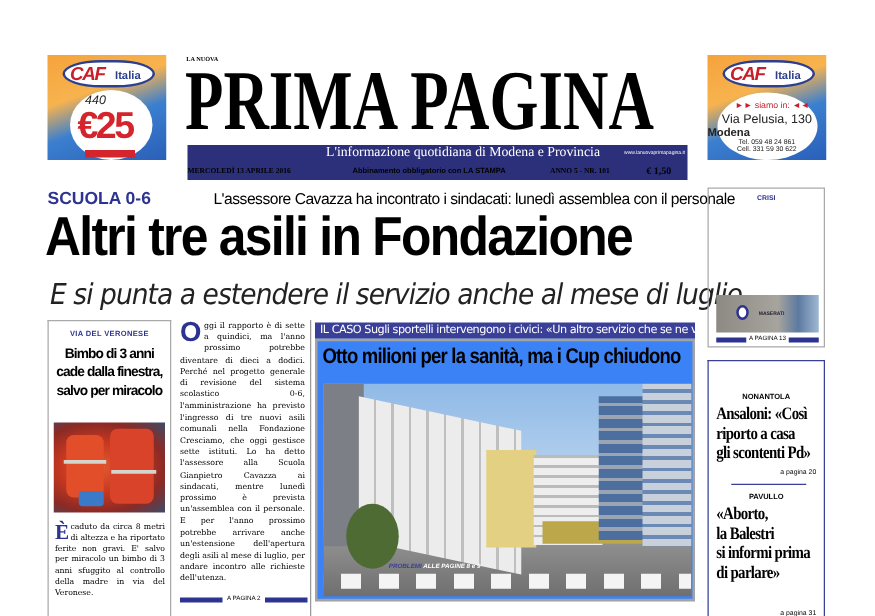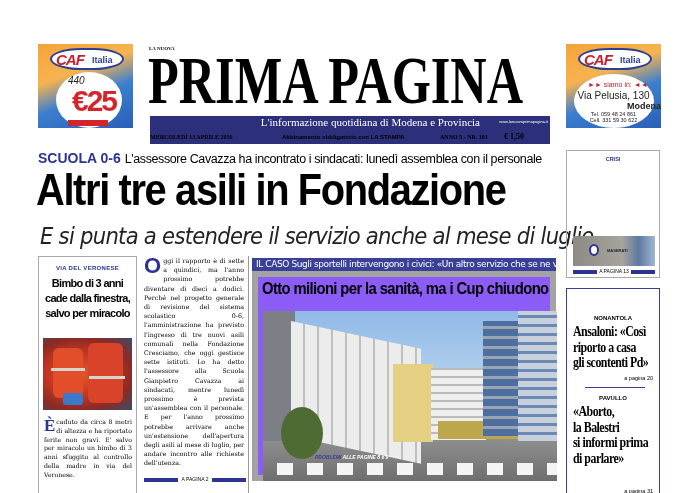--- a/index.html
+++ b/index.html
@@ -11,46 +11,46 @@
         background: linear-gradient(160deg, #f5a33c 0%, #f7b34f 35%, #3b7fcf 60%, #2a5fb8 100%); }
   .ad-left { left: 38px; top: 44px; }
   .ad-right { left: 566px; top: 44px; }
   .ad .caf { position: absolute; left: 12px; top: 4px; width: 74px; height: 22px;
              background: #fff; border-radius: 50% / 60%; border: 2px solid #2d3f8f; }
   .ad .caf-text { position: absolute; left: 4px; top: 1px; font: bold 15px "Liberation Sans", sans-serif;
                   color: #c8202a; letter-spacing: -1px; font-style: italic; }
   .ad .italia-text { position: absolute; left: 40px; top: 5px; font: bold 9px "Liberation Sans", sans-serif; color: #2d3f8f; }
   .ad .circle { position: absolute; left: 18px; top: 28px; width: 66px; height: 56px; background: #fff; border-radius: 50%; }
   .ad .p730 { position: absolute; left: 30px; top: 31px; font: italic 10px "Liberation Sans", sans-serif; color: #222; }
-  .ad .price { position: absolute; left: 24px; top: 40px; font: bold 30px "Liberation Sans", sans-serif; color: #d4252c; letter-spacing: -2px; margin-left: 10px; }
+  .ad .price { position: absolute; left: 24px; top: 40px; font: bold 30px "Liberation Sans", sans-serif; color: #d4252c; letter-spacing: -2px; }
   .ad .tag { position: absolute; left: 30px; top: 76px; width: 40px; height: 6px; background: #d4252c; }
   .ad .siamo { position: absolute; left: 22px; top: 37px; font: 7px "Liberation Sans", sans-serif; color: #c8202a; }
   .ad .via { position: absolute; left: 0; width: 100%; top: 46px; text-align: center; font: 10px "Liberation Sans", sans-serif; color: #222; }
-  .ad .city { position: absolute; left: 0; width: 100%; top: 57px; text-align: right; font: bold 9px "Liberation Sans", sans-serif; color: #222; }
+  .ad .city { position: absolute; left: 0; width: 100%; top: 57px; text-align: left; font: bold 9px "Liberation Sans", sans-serif; color: #222; }
   .ad .tel { position: absolute; left: 0; width: 100%; top: 67px; text-align: center; font: 5.5px "Liberation Sans", sans-serif; color: #222; line-height: 6px; }
 
   
   .masthead-small { position: absolute; left: 149px; top: 46px; font: bold 5px "Liberation Serif", serif; }
   .masthead-title { position: absolute; left: 148px; top: 46px; width: 412px; text-align: center;
                     font: bold 68px/1 "Liberation Serif", serif; transform: scaleX(0.74); transform-origin: left top;
                     white-space: nowrap; letter-spacing: 0px; }
   .masthead-title span { display: inline-block; width: 556px; text-align: left; }
   .tagline-bar { position: absolute; left: 150px; top: 116px; width: 400px; height: 28px; background: #2c2f7a;
                  color: #fff; font: 11px/12px "Liberation Serif", serif; text-align: right; padding-right: 70px; white-space: nowrap; }
   .tagline-url { position: absolute; right: 2px; top: 0; font: 4px/12px "Liberation Sans", sans-serif; color: #fff; }
   .infoline { position: absolute; top: 134px; font: bold 6px "Liberation Serif", serif; white-space: nowrap; }
   .info-date { left: 150px; }
   .info-abb { left: 282px; font-family: "Liberation Sans", sans-serif; }
   .info-anno { left: 440px; }
-  .info-price { left: 504px; font-size: 8px; top: 132px; }
+  .info-price { left: 517px; font-size: 8px; top: 132px; }
 
   
   .kicker { position: absolute; left: 38px; top: 150px; white-space: nowrap; font: 12.5px "Liberation Sans", sans-serif; }
-  .kicker-tag { color: #2d3391; font-weight: bold; font-size: 14px; margin-right: 4px; }
-  .kicker-rest { letter-spacing: -0.4px; }
+  .kicker-tag { color: #2d3391; font-weight: bold; font-size: 14px; margin-right: 18px; }
+  .kicker-rest { letter-spacing: -0.4px; margin-left: 32px; }
   .headline { position: absolute; left: 36px; top: 168px; font: bold 44px/1 "Liberation Sans", sans-serif;
               letter-spacing: -1.5px; white-space: nowrap; transform: scaleX(0.905); transform-origin: left top; }
   .subhead { position: absolute; left: 40px; top: 225px; font: italic 23px/1 "DejaVu Sans", sans-serif;
              white-space: nowrap; letter-spacing: -0.8px; color: #222; transform: scaleX(0.92); transform-origin: left top; }
 
   
   .left-box { position: absolute; left: 38px; top: 256px; width: 99px; height: 237px; border: 1px solid #aaa; border-bottom: none; }
   .left-kicker { position: absolute; top: 8px; width: 100%; text-align: center; font: bold 6px "Liberation Sans", sans-serif; color: #2d3391; letter-spacing: 0.3px; }
   .left-title { position: absolute; top: 19px; left: 2px; right: 2px; text-align: center; font: bold 11px/15px "Liberation Sans", sans-serif; letter-spacing: -0.7px; }
   .left-photo { position: absolute; left: 4px; top: 81px; width: 89px; height: 72px;
@@ -67,21 +67,21 @@
   .dropcap-o { float: left; font: bold 22px/18px "Liberation Sans", sans-serif; color: #2d3391; margin-right: 2px; margin-top: 1px; }
   .mid-ref { position: absolute; left: 144px; top: 477px; width: 102px; height: 6px; }
   .ref-bar { position: absolute; top: 1px; height: 4px; background: #2d3391; }
   .ref-text { position: absolute; top: -1px; width: 100%; text-align: center; font: 5px "Liberation Sans", sans-serif; }
   .col-rule { position: absolute; left: 248px; top: 256px; width: 1px; height: 237px; background: #999; }
 
   
   .feature { position: absolute; left: 250px; top: 256px; width: 307px; height: 237px; }
   .feature-kicker { position: absolute; left: 2px; top: 2px; width: 304px; height: 13px; background: #3a4097;
                     color: #fff; font: 9px/13px "DejaVu Sans", sans-serif; padding-left: 4px; white-space: nowrap; letter-spacing: -0.4px; overflow: hidden; }
-  .feature-box { position: absolute; left: 2px; top: 15px; width: 304px; height: 210px; background: #8b5cf6; border: 6px solid #a3a3a3; }
+  .feature-box { position: absolute; left: 2px; top: 15px; width: 304px; height: 210px; background: #3b82f6; border: 2px solid #a3a3a3; }
   .feature-title { position: absolute; left: 4px; top: 3px; font: bold 17px/1 "Liberation Sans", sans-serif; letter-spacing: -0.7px;
                    white-space: nowrap; transform: scaleX(0.87); transform-origin: left top; }
   .feature-photo { position: absolute; left: 5px; top: 34px; width: 294px; height: 170px; overflow: hidden;
                    background: linear-gradient(180deg, #8fb9e6 0%, #b8d3ee 45%, #cfd6de 60%, #8f8f8f 75%, #6f6f6f 100%); }
   .bldg { position: absolute; }
   .b-left { left: 28px; top: 10px; width: 130px; height: 115px; background: repeating-linear-gradient(90deg, #ececec 0 12px, #bfbfbf 12px 14px);
             transform: skewY(12deg); transform-origin: left top; }
   .b-left-dark { left: 0; top: 0; width: 32px; height: 130px; background: #7c7f86; }
   .b-yellow { left: 130px; top: 53px; width: 40px; height: 78px; background: #e4d083; }
   .b-mid { left: 168px; top: 57px; width: 55px; height: 72px; background: repeating-linear-gradient(0deg, #eee 0 6px, #bbb 6px 8px); }

